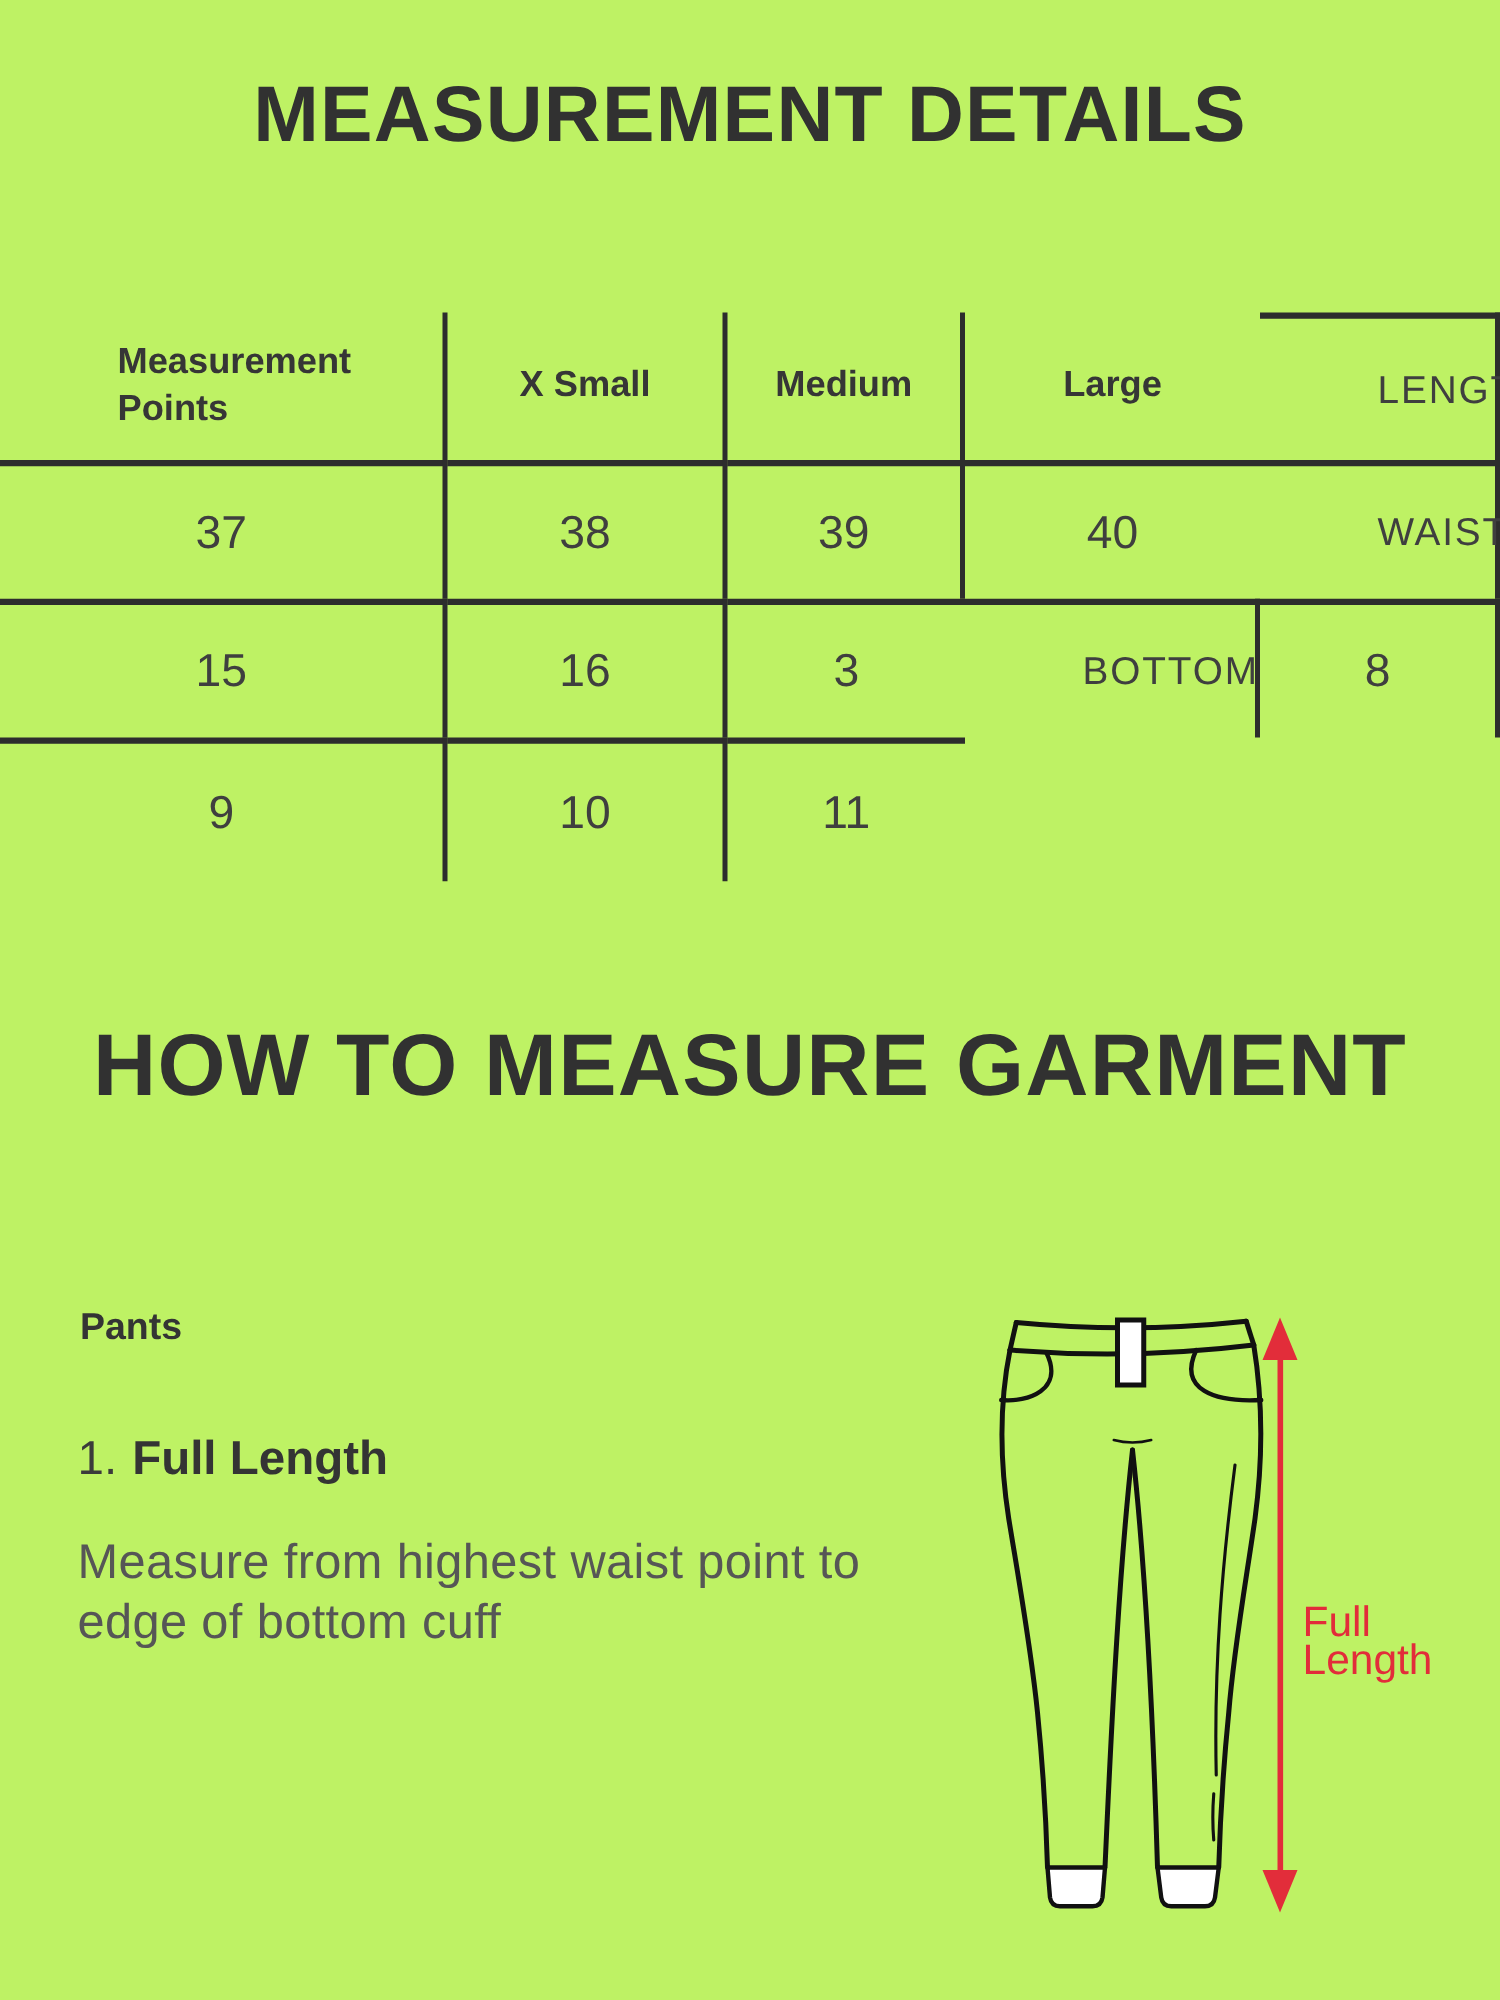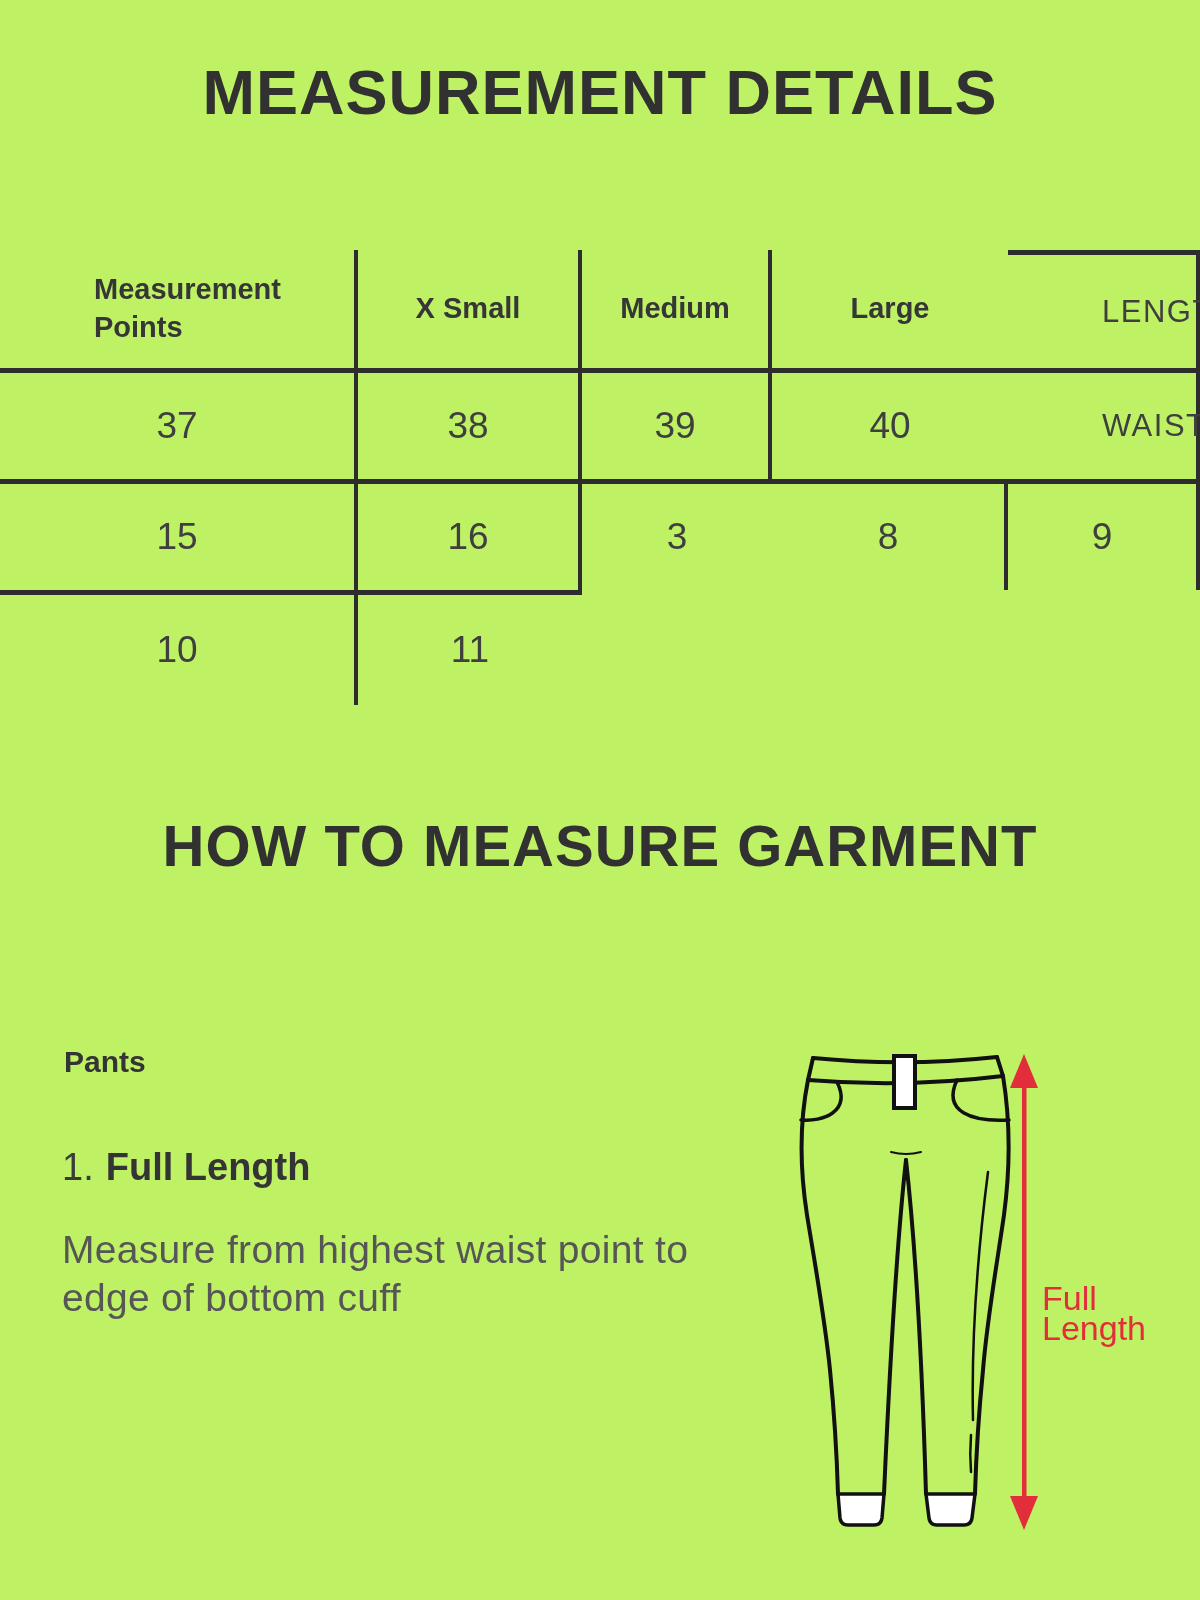--- a/index.html
+++ b/index.html
@@ -4,21 +4,21 @@
 <style>
   html,body{margin:0;padding:0;background:#ffffff;}
   .page{
     position:relative;width:1200px;height:1600px;background:#bef264;overflow:hidden;
     font-family:"Liberation Sans","DejaVu Sans",sans-serif;color:#333;
   }
   .big-title{
     position:absolute;left:0;top:56px;width:1200px;text-align:center;
     font-size:63px;font-weight:800;letter-spacing:1px;color:#313131;white-space:nowrap;
   }
-  .big-title.second{top:812px;font-size:58px;}
+  .big-title.second{top:812px;font-size:70px;}
 
   
   .sc-grid{
     position:absolute;left:0;top:250px;width:1200px;
     display:grid;
     grid-template-columns:358px 224px 190px 236px 192px;
     grid-template-rows:118px 111px 111px 115px;
   }
   .cell{box-sizing:border-box;display:flex;align-items:center;justify-content:center;}
   .cell.first{justify-content:flex-start;padding-left:94px;}
@@ -60,20 +60,21 @@
     <div class="cell num vr hr">37</div>
     <div class="cell num vr hr">38</div>
     <div class="cell num vr hr">39</div>
     <div class="cell num hr">40</div>
 
     <div class="cell lbl first vr hr">WAIST</div>
     <div class="cell num vr hr">15</div>
     <div class="cell num vr hr">16</div>
     <div class="cell num hr">3</div>
 
+    <div class="cell lbl first vr hr">BOTTOM</div>
     <div class="cell num vr hr">8</div>
     <div class="cell num vr hr">9</div>
     <div class="cell num vr hr">10</div>
     <div class="cell num hr">11</div>
   </div>
 
   <div class="big-title second">HOW TO MEASURE GARMENT</div>
 
   <div class="garment-label">Pants</div>
 

